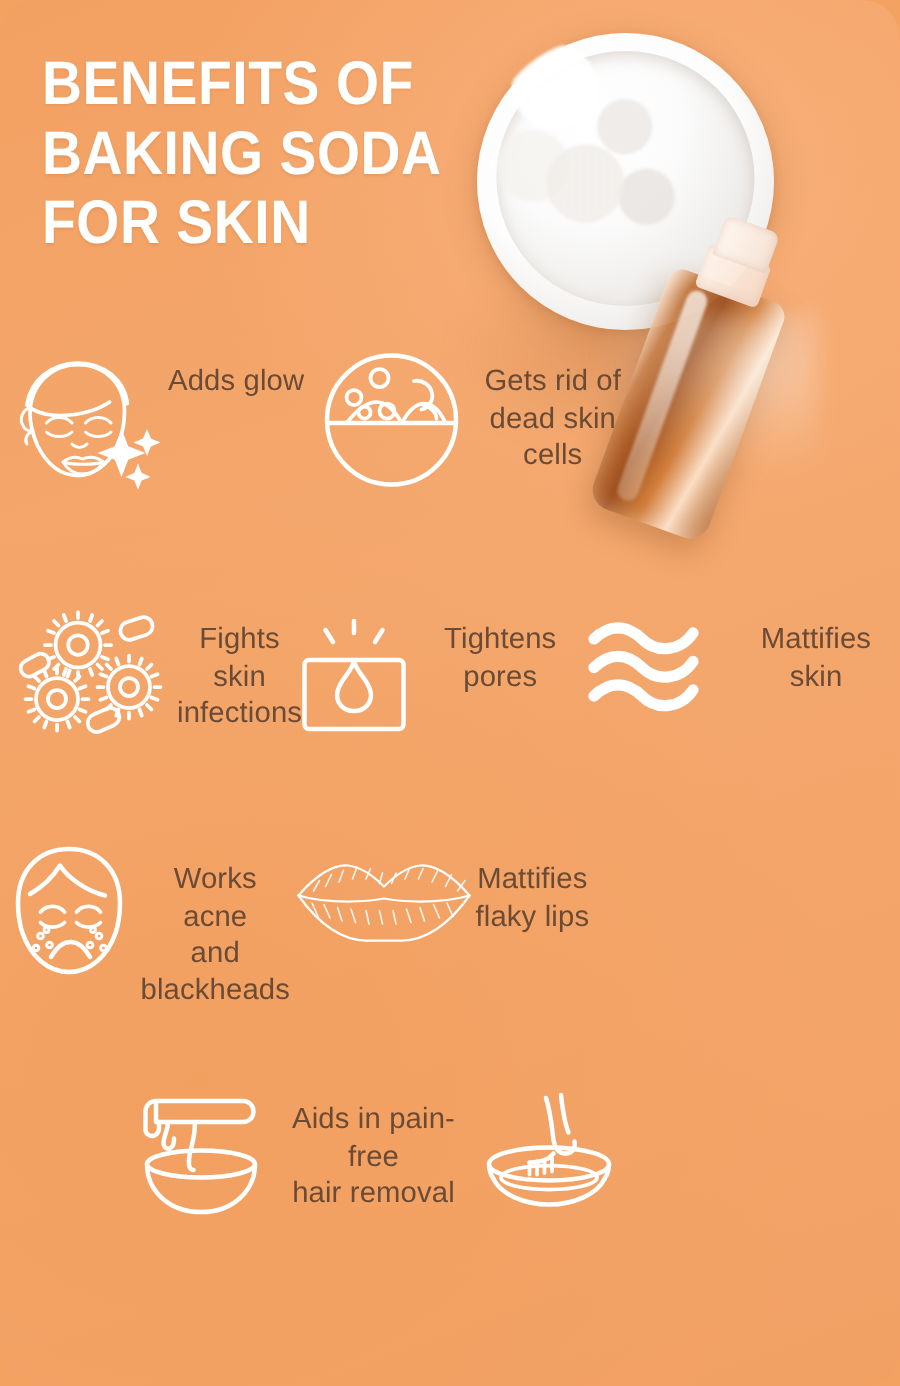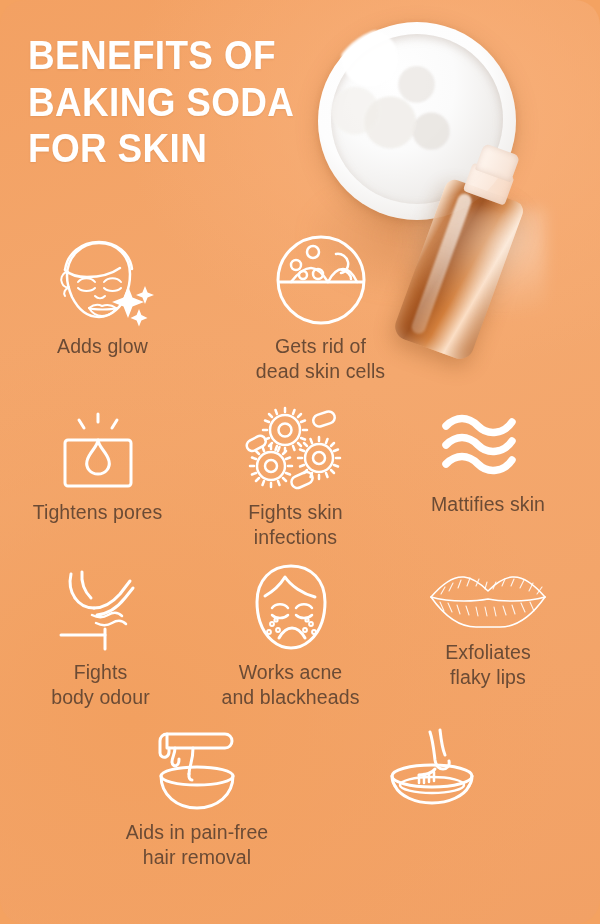--- a/index.html
+++ b/index.html
@@ -181,22 +181,22 @@
   .grid {
     position: absolute;
     left: 0;
     top: 236px;
     width: 600px;
   }
   .row { display: flex; width: 100%; }
 
   .cell {
     display: flex;
-    flex-direction: column;
-    align-items: center;
+    flex-direction: row;
+    align-items: flex-start;
     text-align: center;
   }
   .icon-wrap {
     display: flex;
     align-items: flex-end;
     justify-content: center;
   }
   .label {
     color: #6b4b35;
     font-family: "Liberation Sans", sans-serif;
@@ -310,33 +310,20 @@
             <path class="stroke w25" d="M63 22c6-1 11 3 12 8 1 5-2 10-7 11"></path>
             <path class="stroke w25" d="M69 38c5 1 9 5 9 9"></path>
           </svg>
         </div>
         <div class="label">Gets rid of
 dead skin cells</div>
       </div>
     </div>
 
     <div class="row row2">
-
-      <div class="cell c2">
-        <div class="icon-wrap icon-h-80">
-          <svg width="86" height="82" viewBox="0 0 86 82">
-            <rect class="stroke w3" x="10" y="28" width="66" height="46" rx="3"></rect>
-            <path class="stroke w3" d="M43 28c-1 8-9 12-11 21-1.6 7 3.6 13 11 13s12.6-6 11-13c-2-9-10-13-11-21z"></path>
-            <path class="stroke w3" d="M43 10v-8"></path>
-            <path class="stroke w3" d="M29 16l-5-8"></path>
-            <path class="stroke w3" d="M57 16l5-8"></path>
-          </svg>
-        </div>
-        <div class="label">Tightens pores</div>
-      </div>
 
       <div class="cell c1">
         <div class="icon-wrap icon-h-80">
           <svg width="110" height="86" viewBox="0 0 110 86">
             <g class="stroke w25">
               <circle cx="44" cy="22" r="15"></circle>
               <circle cx="44" cy="22" r="6.5"></circle>
               <path d="M44 4v-4M44 40v4M26 22h-4M62 22h4M31 9l-3-3M57 9l3-3M31 35l-3 3M57 35l3 3M36 6l-1.5-4M52 6l1.5-4M60 14l4-1.5M60 30l4 1.5M28 14l-4-1.5M28 30l-4 1.5M36 38l-1.5 4M52 38l1.5 4"></path>
             </g>
             <g class="stroke w25">
@@ -351,51 +338,47 @@
             </g>
             <rect class="stroke w25" x="72" y="5" width="22" height="12" rx="6" transform="rotate(-18 83 11)"></rect>
             <rect class="stroke w25" x="5" y="30" width="20" height="11" rx="5.5" transform="rotate(-28 15 35)"></rect>
             <rect class="stroke w25" x="50" y="66" width="22" height="12" rx="6" transform="rotate(-24 61 72)"></rect>
           </svg>
         </div>
         <div class="label">Fights skin
 infections</div>
       </div>
 
+      <div class="cell c2">
+        <div class="icon-wrap icon-h-80">
+          <svg width="86" height="82" viewBox="0 0 86 82">
+            <rect class="stroke w3" x="10" y="28" width="66" height="46" rx="3"></rect>
+            <path class="stroke w3" d="M43 28c-1 8-9 12-11 21-1.6 7 3.6 13 11 13s12.6-6 11-13c-2-9-10-13-11-21z"></path>
+            <path class="stroke w3" d="M43 10v-8"></path>
+            <path class="stroke w3" d="M29 16l-5-8"></path>
+            <path class="stroke w3" d="M57 16l5-8"></path>
+          </svg>
+        </div>
+        <div class="label">Tightens pores</div>
+      </div>
+
       <div class="cell c3">
         <div class="icon-wrap icon-h-60">
           <svg width="100" height="62" viewBox="0 0 100 62">
             <path class="stroke w6" d="M8 14c10-10 22-10 32 0s26 8 34-4"></path>
             <path class="stroke w6" d="M8 33c10-10 22-10 32 0s26 8 34-4"></path>
             <path class="stroke w6" d="M8 52c10-10 22-10 32 0s26 8 34-4"></path>
           </svg>
         </div>
         <div class="label">Mattifies skin</div>
       </div>
     </div>
 
     <div class="row row3">
 
-      <div class="cell c1">
-        <div class="icon-wrap icon-h-80">
-          <svg width="104" height="86" viewBox="0 0 104 86">
-            <path class="stroke w3" d="M22 6c-2 9-1 17 4 24"></path>
-            <path class="stroke w3" d="M33 4c-1 11 2 19 9 26"></path>
-            <path class="stroke w3" d="M26 30c4 6 11 10 19 10"></path>
-            <path class="stroke w3" d="M45 40c10 0 18-5 26-14l10-13"></path>
-            <path class="stroke w3" d="M48 47c10-1 20-7 28-17l8-10"></path>
-            <path class="stroke w25" d="M43 47c6 3 11 3 16 0 5-3 10-3 14 1"></path>
-            <path class="stroke w25" d="M47 55c6 3 11 3 16 0 5-3 10-3 14 1"></path>
-            <path class="stroke w3" d="M12 67h44"></path>
-            <path class="stroke w3" d="M56 61v20"></path>
-          </svg>
-        </div>
-        <div class="label">Fights
-body odour</div>
-      </div>
 
       <div class="cell c2">
         <div class="icon-wrap icon-h-80">
           <svg width="92" height="92" viewBox="0 0 92 92">
             <path class="stroke w3" d="M46 4C26 4 12 18 12 40c0 8 1 14 3 20 5 15 17 26 31 26s26-11 31-26c2-6 3-12 3-20C80 18 66 4 46 4z"></path>
             <path class="stroke w3" d="M20 34c7-4 15-11 20-19 6 9 18 17 30 20"></path>
             <path class="stroke w25" d="M27 46c4-5 12-5 16 0"></path>
             <path class="stroke w25" d="M51 46c4-5 12-5 16 0"></path>
             <path class="stroke w25" d="M27 53c4 4 12 4 16 0"></path>
             <path class="stroke w25" d="M51 53c4 4 12 4 16 0"></path>
@@ -421,21 +404,21 @@
           <svg width="122" height="62" viewBox="0 0 122 62">
             <path class="stroke w15" d="M4 25c12-14 24-21 33-20 9 1 18 8 24 14 6-6 15-13 24-14 9-1 21 6 33 20"></path>
             <path class="stroke w15" d="M4 25c10 3 22 4 33 4 11 0 19-1 24-2 5 1 13 2 24 2 11 0 23-1 33-4"></path>
             <path class="stroke w15" d="M4 25c14 20 30 30 45 30h24c15 0 31-10 45-30"></path>
             <g class="stroke w1" opacity="0.88">
               <path d="M14 22l4-7M22 19l4-8M31 16l3-8M40 14l3-8M49 14l3-7M58 17l2-7M66 17l3-7M75 14l3-7M84 14l3-7M93 16l4-8M102 19l4-8M110 22l5-7"></path>
               <path d="M13 30l4 9M21 31l4 9M30 33l3 9M39 34l3 9M49 35l2 9M58 35l2 9M67 35l2 9M76 34l3 9M85 33l3 9M94 31l4 9M103 30l4 9"></path>
             </g>
           </svg>
         </div>
-        <div class="label">Exfoliates
+        <div class="label">Mattifies
 flaky lips</div>
       </div>
     </div>
 
     <div class="row row4">
 
       <div class="cell c1">
         <div class="icon-wrap icon-h-80">
           <svg width="104" height="86" viewBox="0 0 104 86">
             <path class="stroke w3" d="M22 6h58c4 0 7 3 7 7s-3 7-7 7H22z"></path>

